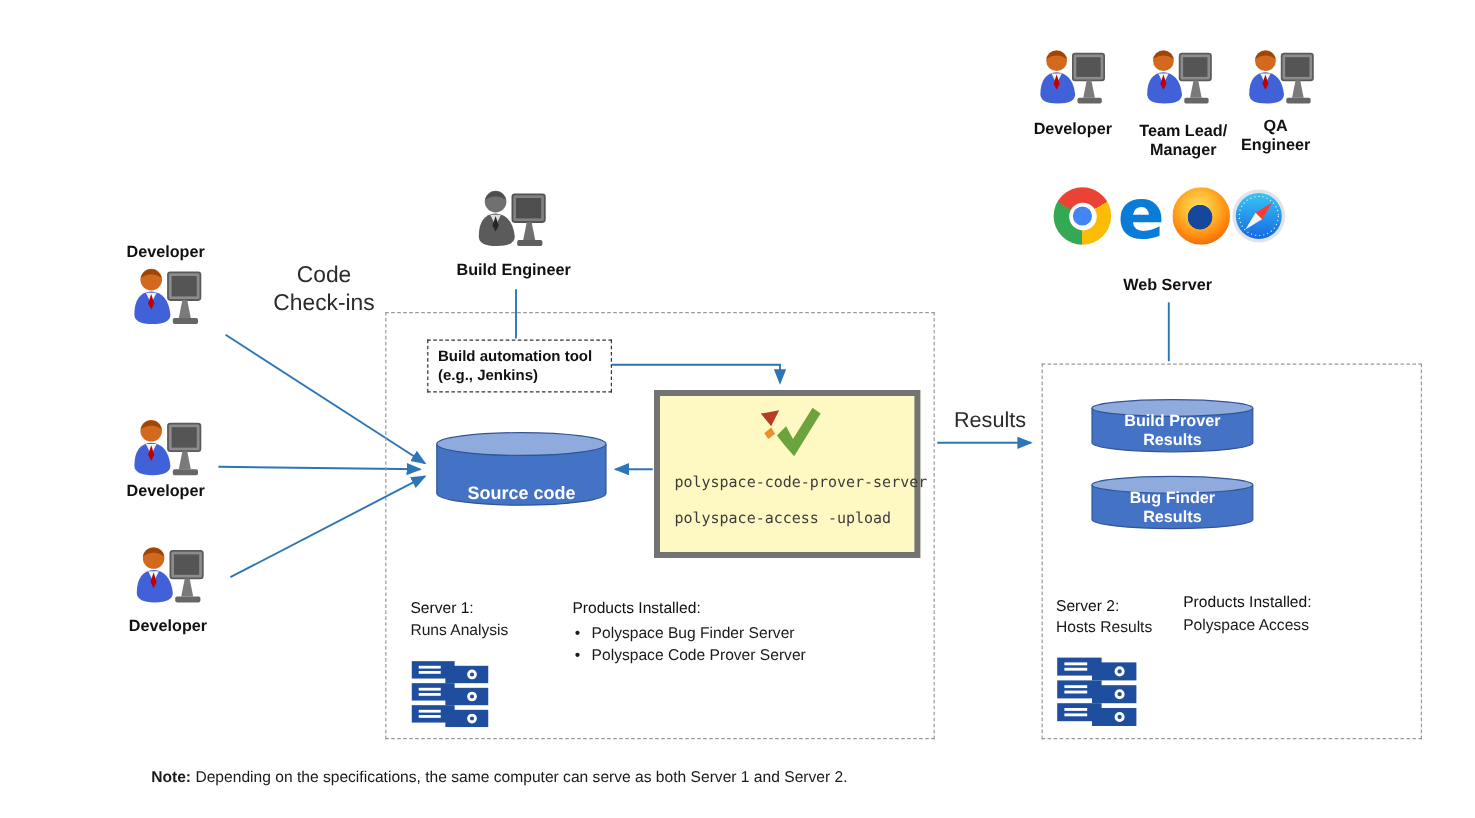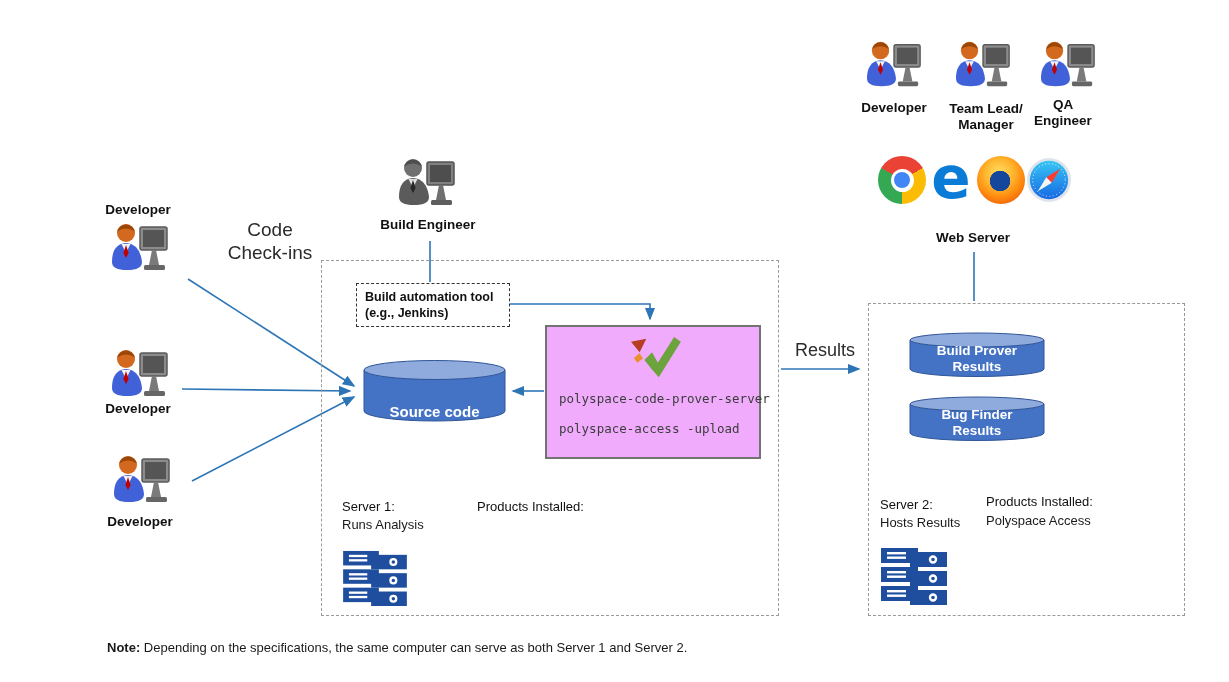--- a/index.html
+++ b/index.html
@@ -6,21 +6,21 @@
   .canvas{position:relative;width:1229px;height:682px;background:#fff;overflow:hidden;
           font-family:"Liberation Sans",sans-serif;color:#1a1a1a;}
   .abs{position:absolute;}
   .lbl{font-weight:bold;font-size:13.5px;color:#111;text-align:center;line-height:16px;}
   .big{font-weight:normal;font-size:19px;color:#2b2b2b;text-align:center;line-height:23px;}
 
   
   .zone{border:1.6px dashed #9a9a9a;background:transparent;}
   .tool-box{border:1.6px dashed #333;background:#fff;padding:5px 8px;
             font-size:12.5px;font-weight:bold;line-height:16px;color:#111;}
-  .cmd-box{border:2px solid #737373;background:#f0abfc;}
+  .cmd-box{border:5px solid #737373;background:#fef9c3;}
   .cmd{font-family:"DejaVu Sans Mono",monospace;font-size:12.5px;color:#3c3c3c;white-space:pre;}
 
   
   .cyl{position:absolute;}
   .cyl svg{position:absolute;left:0;top:0;width:100%;height:100%;}
   .cyl .txt{position:absolute;left:0;right:0;color:#fff;font-weight:bold;text-align:center;}
   .repo-txt{top:15px;font-size:15px;line-height:19px;margin-top:28px;}
   .res-txt{top:11px;font-size:13.5px;line-height:16px;}
 
   
@@ -35,21 +35,21 @@
   .edge-icon::before{content:"e";font-family:"DejaVu Sans",sans-serif;font-weight:bold;
     font-size:58px;line-height:46px;color:#0a7bd6;display:block;text-align:center;}
   .firefox-icon{width:48px;height:48px;
     background:
       radial-gradient(circle at 48% 52%, #15489c 0 10px, rgba(0,0,0,0) 10.5px),
       radial-gradient(circle at 46% 36%, #ffe066, #ffb62e 35%, #ff8a0e 60%, #e95f07 85%, #d94f06 100%);}
   .bullet-row{position:relative;font-size:13px;line-height:18px;color:#1a1a1a;padding-left:16px;}
   .bullet-row::before{content:"\2022";position:absolute;left:2px;}
   .plain{font-size:13px;line-height:18px;color:#1a1a1a;}
   .btitle{font-size:13px;line-height:18px;font-weight:normal;color:#111;}
-  .note-line{font-size:13px;color:#1a1a1a;}
+  .note-line{font-size:13px;color:#1a1a1a;margin-left:19px;}
   .note-line .nb{font-weight:bold;}
 </style>
 </head>
 <body>
 
 <div class="canvas">
 
   <svg width="0" height="0" style="position:absolute" aria-hidden="true">
     <defs>
       <g id="person">
@@ -163,20 +163,24 @@
   </div>
 
   <div class="abs btitle" style="left:342px;top:498px;">Server 1:</div>
   <div class="abs plain" style="left:342px;top:516px;">Runs Analysis</div>
   <div class="abs" style="left:342px;top:550px;width:66px;height:56px;">
     <svg class="icon-svg" viewBox="0 0 66 58">
         <use href="#rack"></use>
       </svg>
   </div>
   <div class="abs btitle" style="left:477px;top:498px;">Products Installed:</div>
+  <div class="abs" style="left:477px;top:519px;width:230px;">
+    <div class="bullet-row">Polyspace Bug Finder Server</div>
+    <div class="bullet-row">Polyspace Code Prover Server</div>
+  </div>
 
   <div class="abs big" style="left:785px;top:339px;width:80px;font-size:18px;">Results</div>
 
   <div class="abs zone" style="left:868px;top:303px;width:315px;height:311px;"></div>
 
   <div class="cyl" style="left:908px;top:332px;width:138px;height:46px;">
     <svg viewBox="0 0 138 46" preserveAspectRatio="none">
       <path d="M2 8 V37 A67 7.5 0 0 0 136 37 V8" fill="#4472c4" stroke="#2f5597" stroke-width="1"></path>
       <ellipse cx="69" cy="8" rx="67" ry="7" fill="#8faadc" stroke="#2f5597" stroke-width="1"></ellipse>
     </svg>

